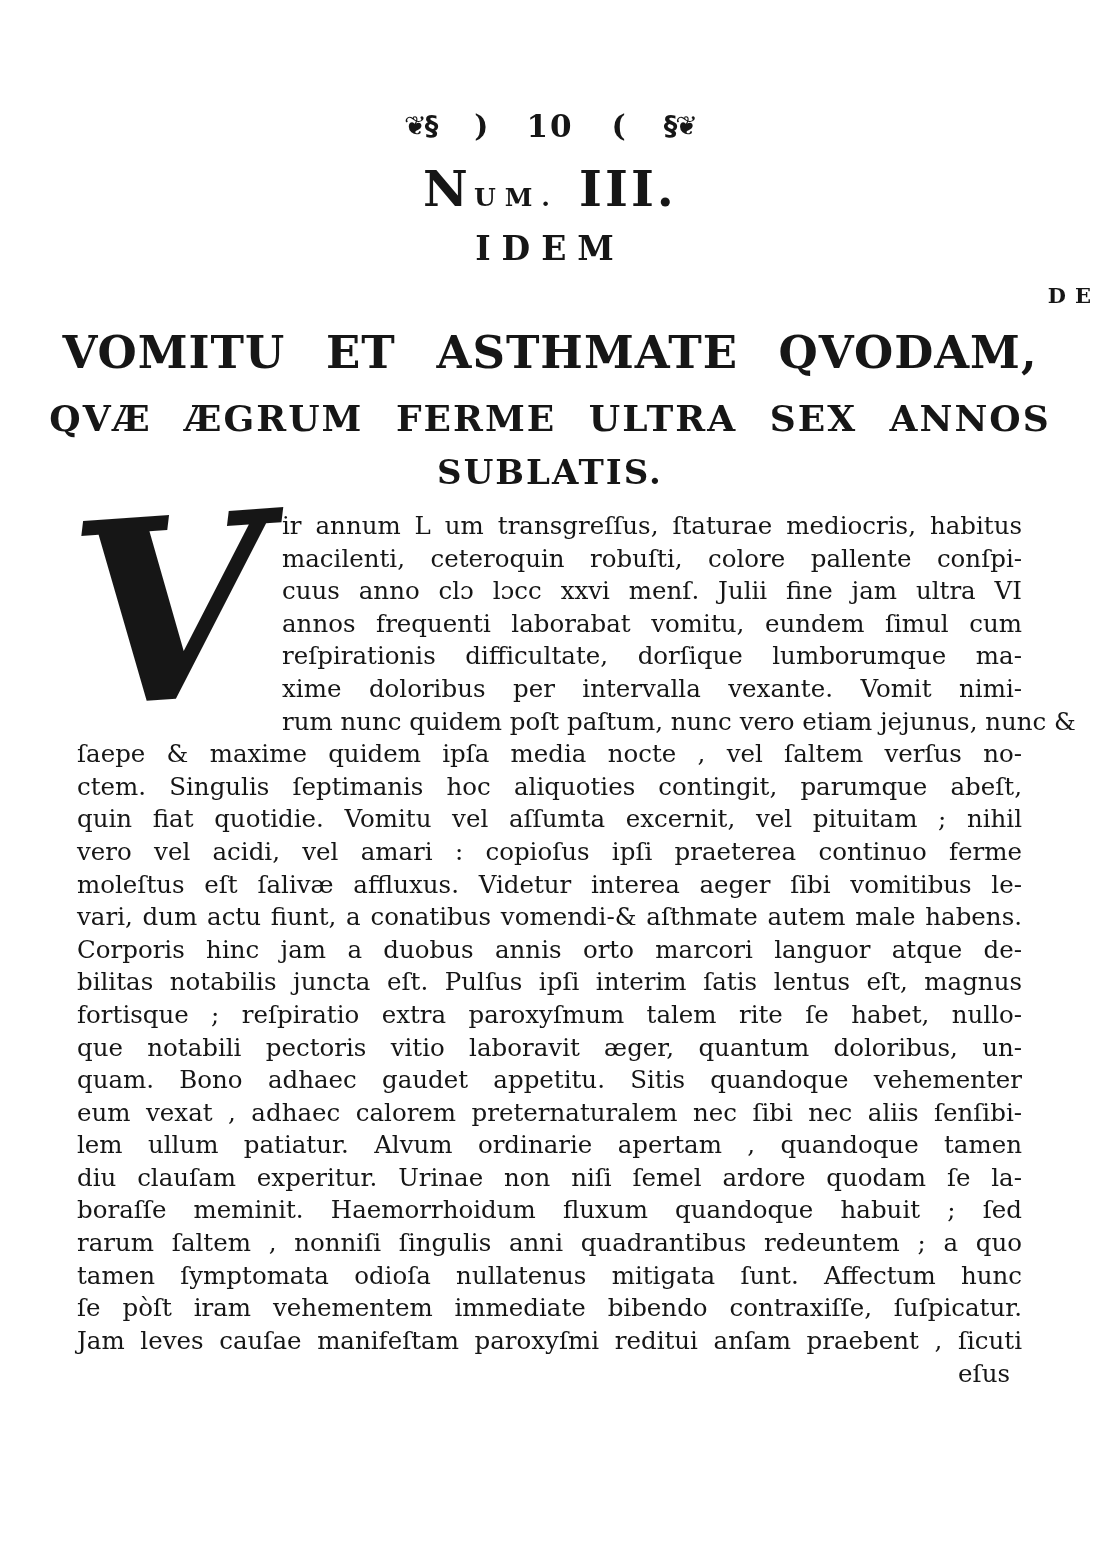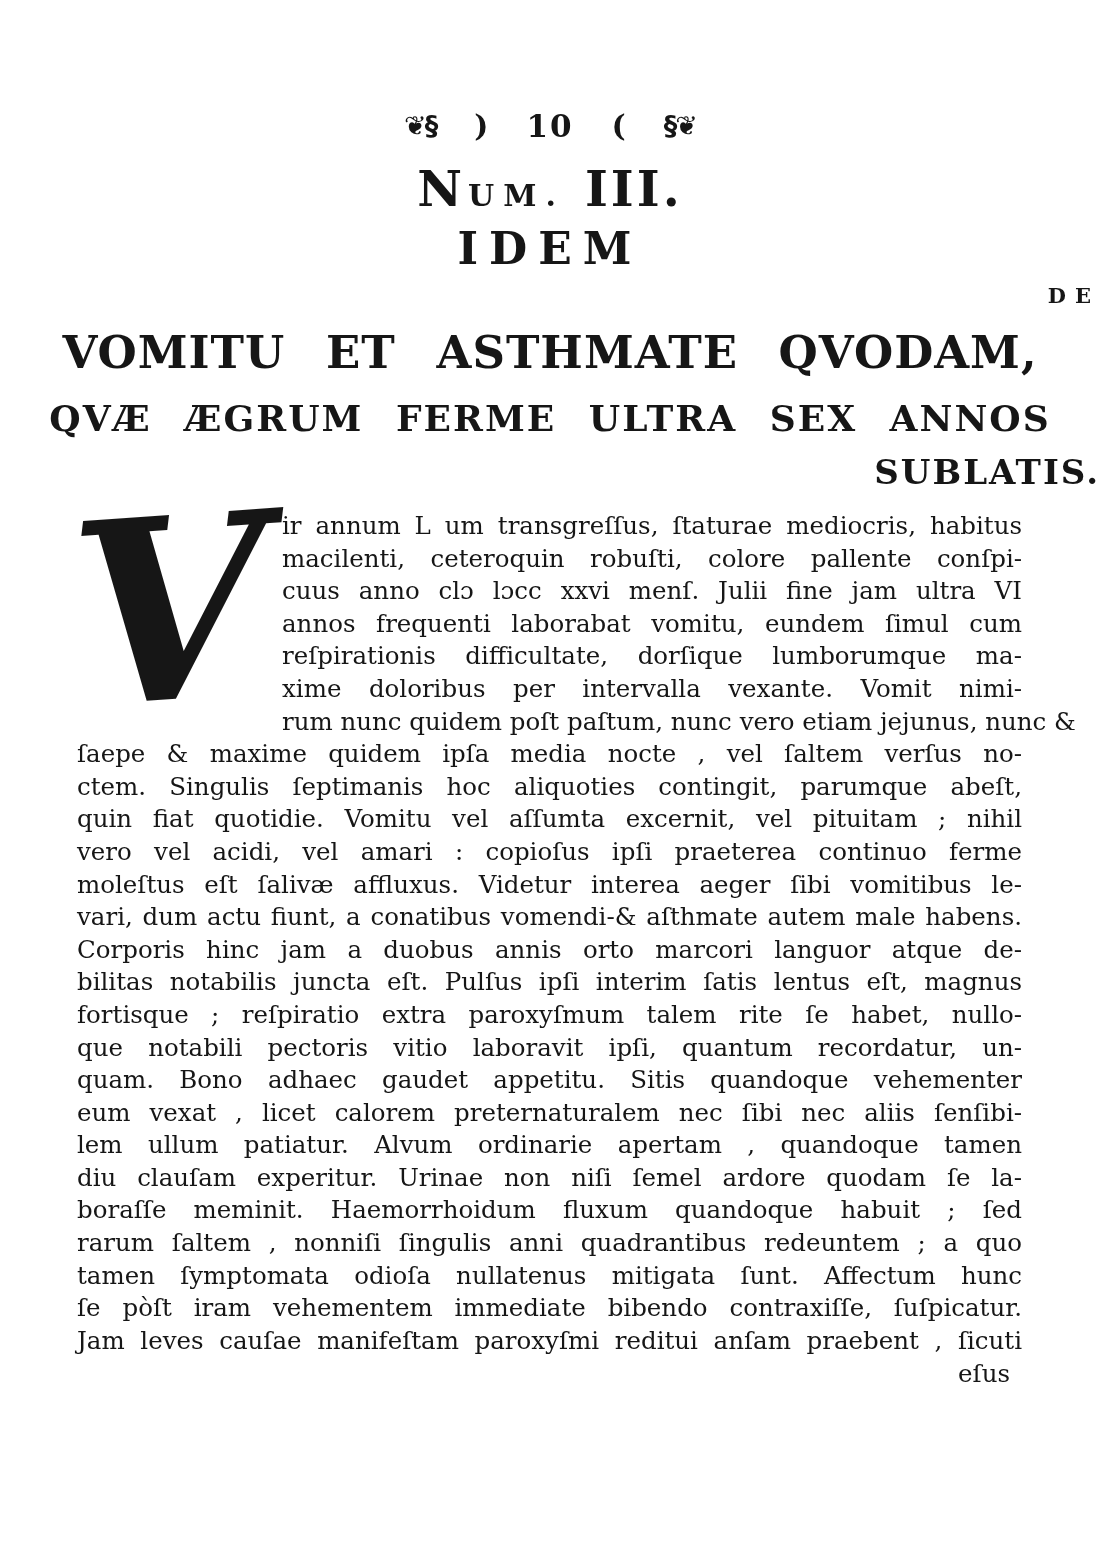--- a/index.html
+++ b/index.html
@@ -20,24 +20,24 @@
   }
   .orn{font-family:"DejaVu Sans", sans-serif;font-size:27px;letter-spacing:-2px;}
   .pgnum{font-size:31px;letter-spacing:2px;}
   .paren{font-size:30px;}
   
   .num-row{
     display:flex;justify-content:center;align-items:baseline;gap:20px;
     margin-top:14px;font-weight:bold;
   }
   .num-n{font-size:49px;letter-spacing:6px;}
-  .num-um{font-size:30px;letter-spacing:9px;}
+  .num-um{font-size:25px;letter-spacing:9px;}
   .num-iii{font-size:49px;letter-spacing:3px;}
   .idem{
-    text-align:center;font-size:44px;font-weight:bold;letter-spacing:11px;
+    text-align:center;font-size:33px;font-weight:bold;letter-spacing:11px;
     margin-top:10px;line-height:42px;
   }
   .de{
     text-align:right;font-size:21px;font-weight:bold;letter-spacing:9px;
     margin-top:12px;line-height:28px;
   }
   .t1{
     text-align:center;font-size:45px;font-weight:bold;
     letter-spacing:1px;word-spacing:24px;margin-top:14px;line-height:58px;
     white-space:nowrap;
@@ -45,21 +45,21 @@
   .t2{
     text-align:center;font-size:36px;font-weight:bold;
     letter-spacing:2px;word-spacing:18px;margin-top:12px;line-height:48px;
     white-space:nowrap;
   }
   .t3{
     text-align:center;font-size:36px;font-weight:bold;
     letter-spacing:2px;word-spacing:22px;margin-top:10px;line-height:48px;
   }
   .t4{
-    text-align:right;font-size:34px;font-weight:bold;
+    text-align:center;font-size:34px;font-weight:bold;
     letter-spacing:2px;margin-top:8px;line-height:45px;
   }
   
   .body-block{
     width:945px;margin-left:77px;margin-top:15px;
     font-size:24.5px;line-height:32.6px;
   }
   .dropcap-box{
     float:left;width:205px;height:196px;position:relative;
   }
@@ -127,23 +127,23 @@
     <div class="bl">rum nunc quidem poſt paſtum, nunc vero etiam jejunus, nunc &amp;</div>
     <div class="bl">ſaepe &amp; maxime quidem ipſa media nocte , vel ſaltem verſus no-</div>
     <div class="bl">ctem. Singulis ſeptimanis hoc aliquoties contingit, parumque abeſt,</div>
     <div class="bl">quin fiat quotidie. Vomitu vel aſſumta excernit, vel pituitam ; nihil</div>
     <div class="bl">vero vel acidi, vel amari : copioſus ipſi praeterea continuo ferme</div>
     <div class="bl">moleſtus eſt ſalivæ affluxus. Videtur interea aeger ſibi vomitibus le-</div>
     <div class="bl">vari, dum actu fiunt, a conatibus vomendi-&amp; aſthmate autem male habens.</div>
     <div class="bl">Corporis hinc jam a duobus annis orto marcori languor atque de-</div>
     <div class="bl">bilitas notabilis juncta eſt. Pulſus ipſi interim ſatis lentus eſt, magnus</div>
     <div class="bl">fortisque ; reſpiratio extra paroxyſmum talem rite ſe habet, nullo-</div>
-    <div class="bl">que notabili pectoris vitio laboravit ipſi, quantum recordatur, un-</div>
+    <div class="bl">que notabili pectoris vitio laboravit æger, quantum doloribus, un-</div>
     <div class="bl">quam. Bono adhaec gaudet appetitu. Sitis quandoque vehementer</div>
-    <div class="bl">eum vexat , licet calorem preternaturalem nec ſibi nec aliis ſenſibi-</div>
+    <div class="bl">eum vexat , adhaec calorem preternaturalem nec ſibi nec aliis ſenſibi-</div>
     <div class="bl">lem ullum patiatur. Alvum ordinarie apertam , quandoque tamen</div>
     <div class="bl">diu clauſam experitur. Urinae non niſi ſemel ardore quodam ſe la-</div>
     <div class="bl">boraſſe meminit. Haemorrhoidum fluxum quandoque habuit ; ſed</div>
     <div class="bl">rarum ſaltem , nonniſi ſingulis anni quadrantibus redeuntem ; a quo</div>
     <div class="bl">tamen ſymptomata odioſa nullatenus mitigata ſunt. Affectum hunc</div>
     <div class="bl">ſe pòſt iram vehementem immediate bibendo contraxiſſe, ſuſpicatur.</div>
     <div class="bl">Jam leves cauſae manifeſtam paroxyſmi reditui anſam praebent , ſicuti</div>
 
     <div class="catchword">eſus</div>
   </div>

